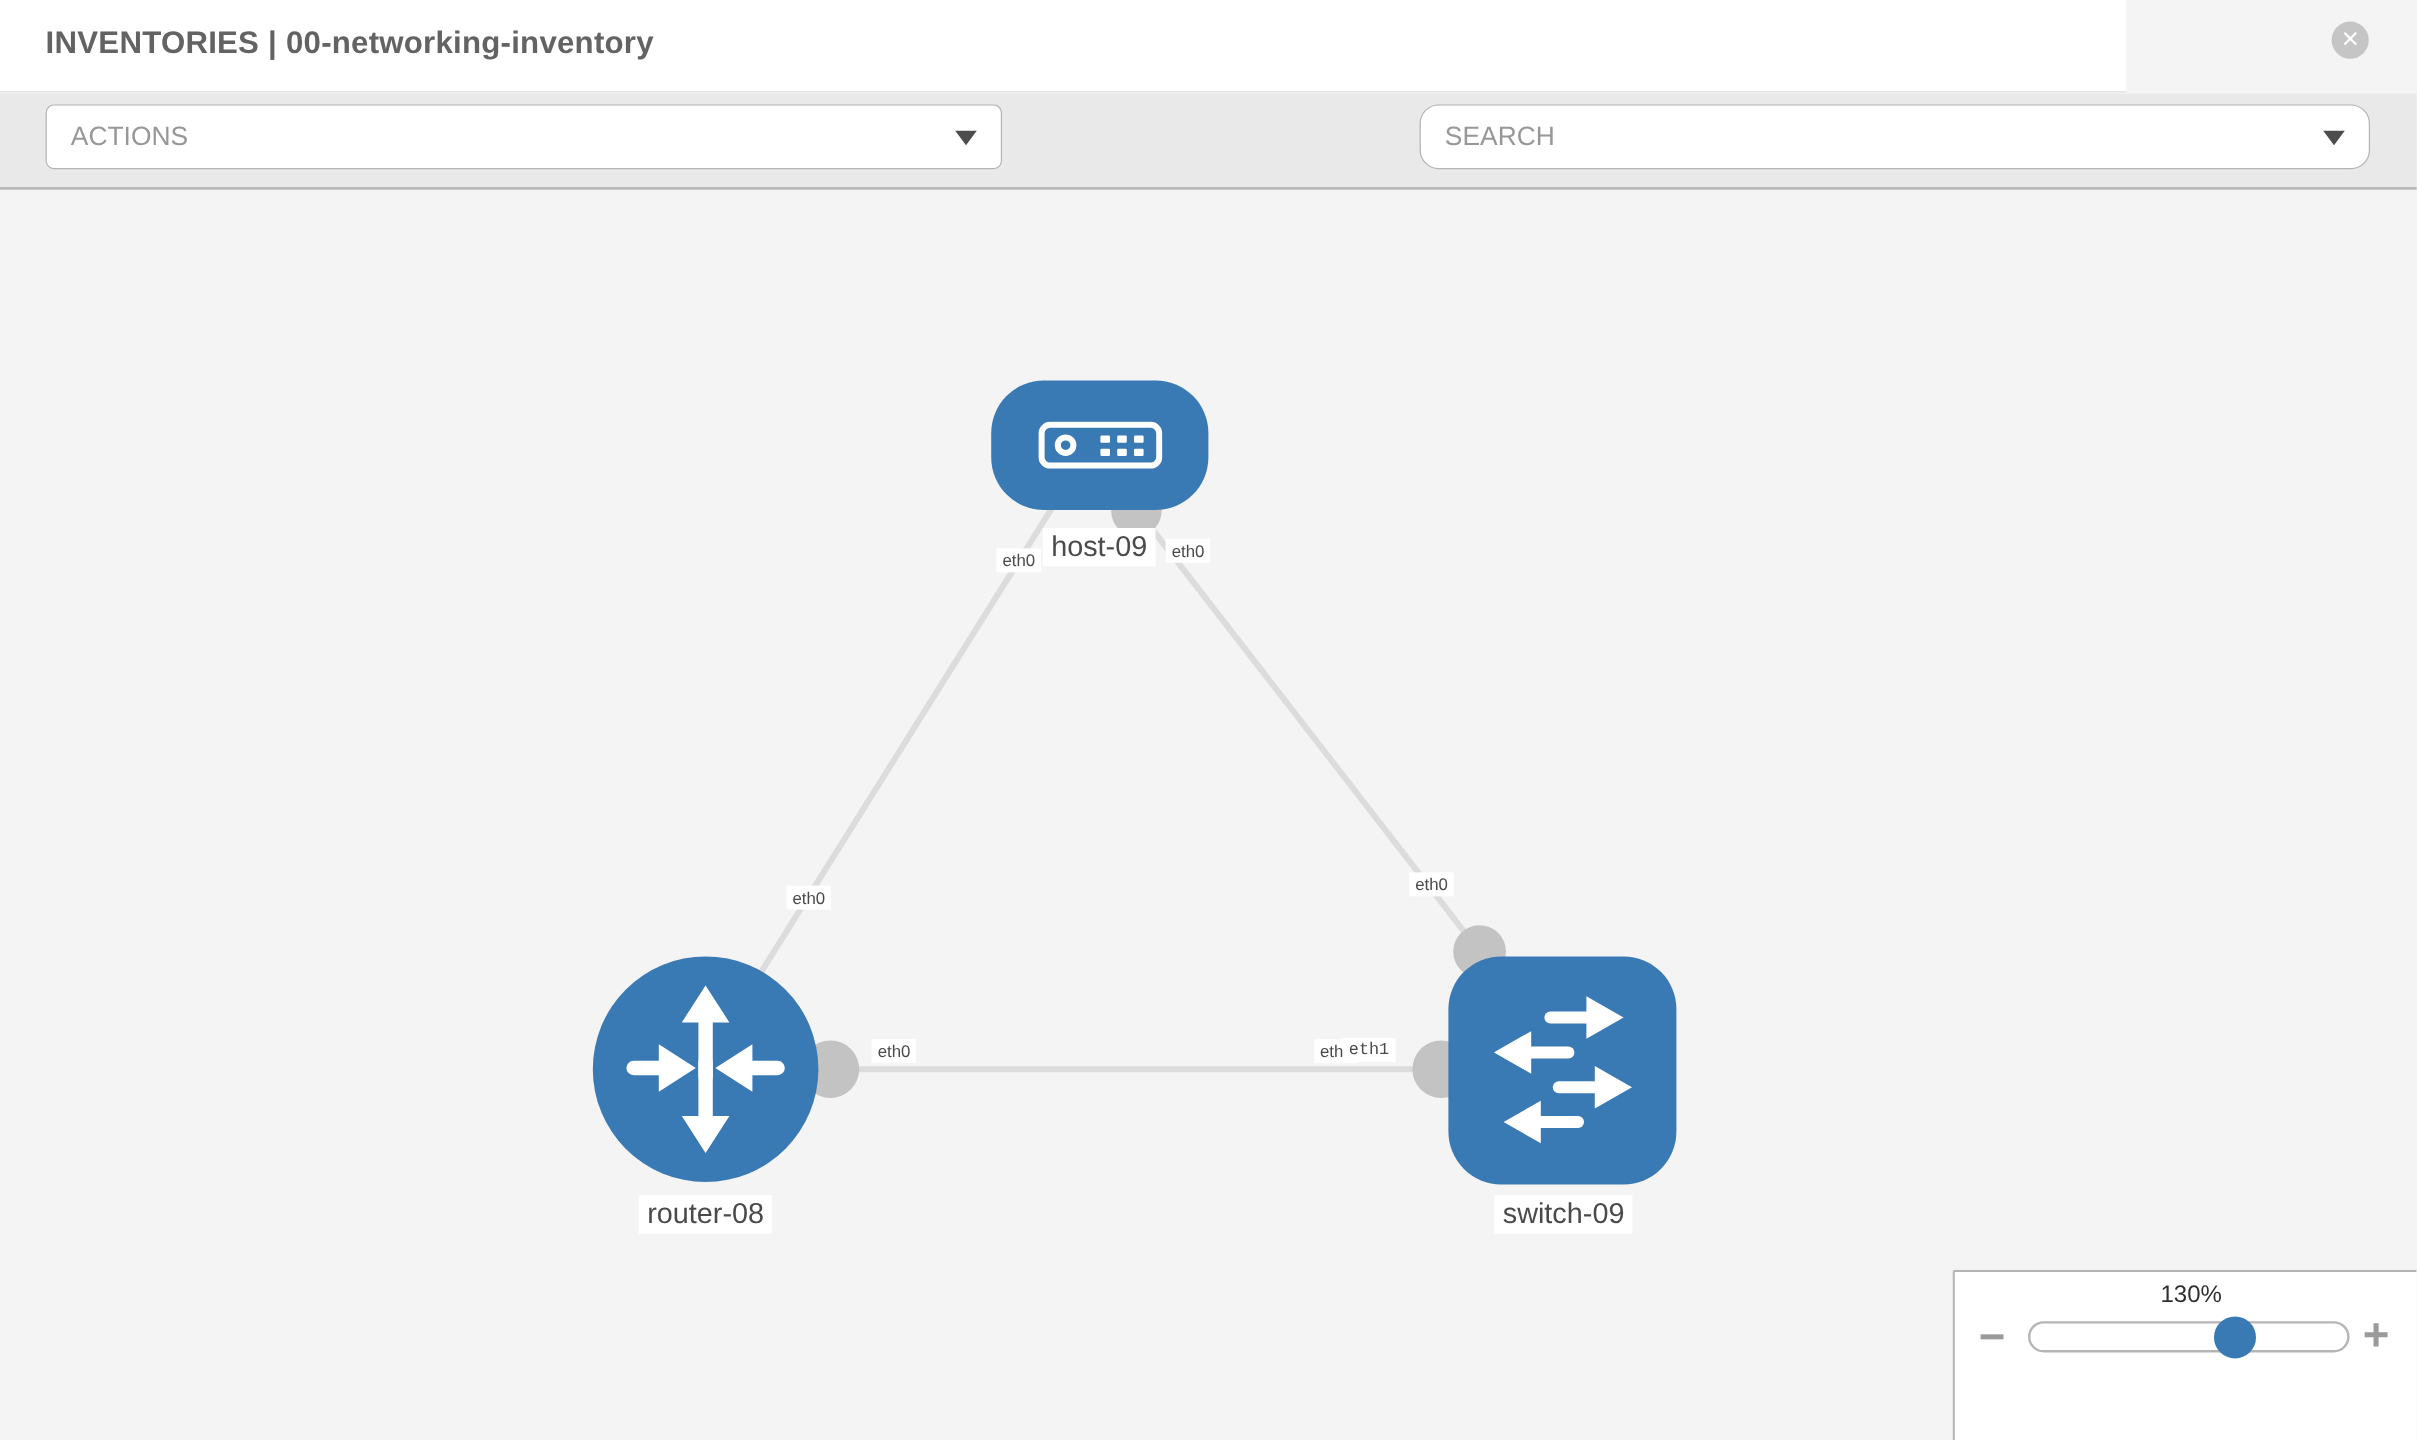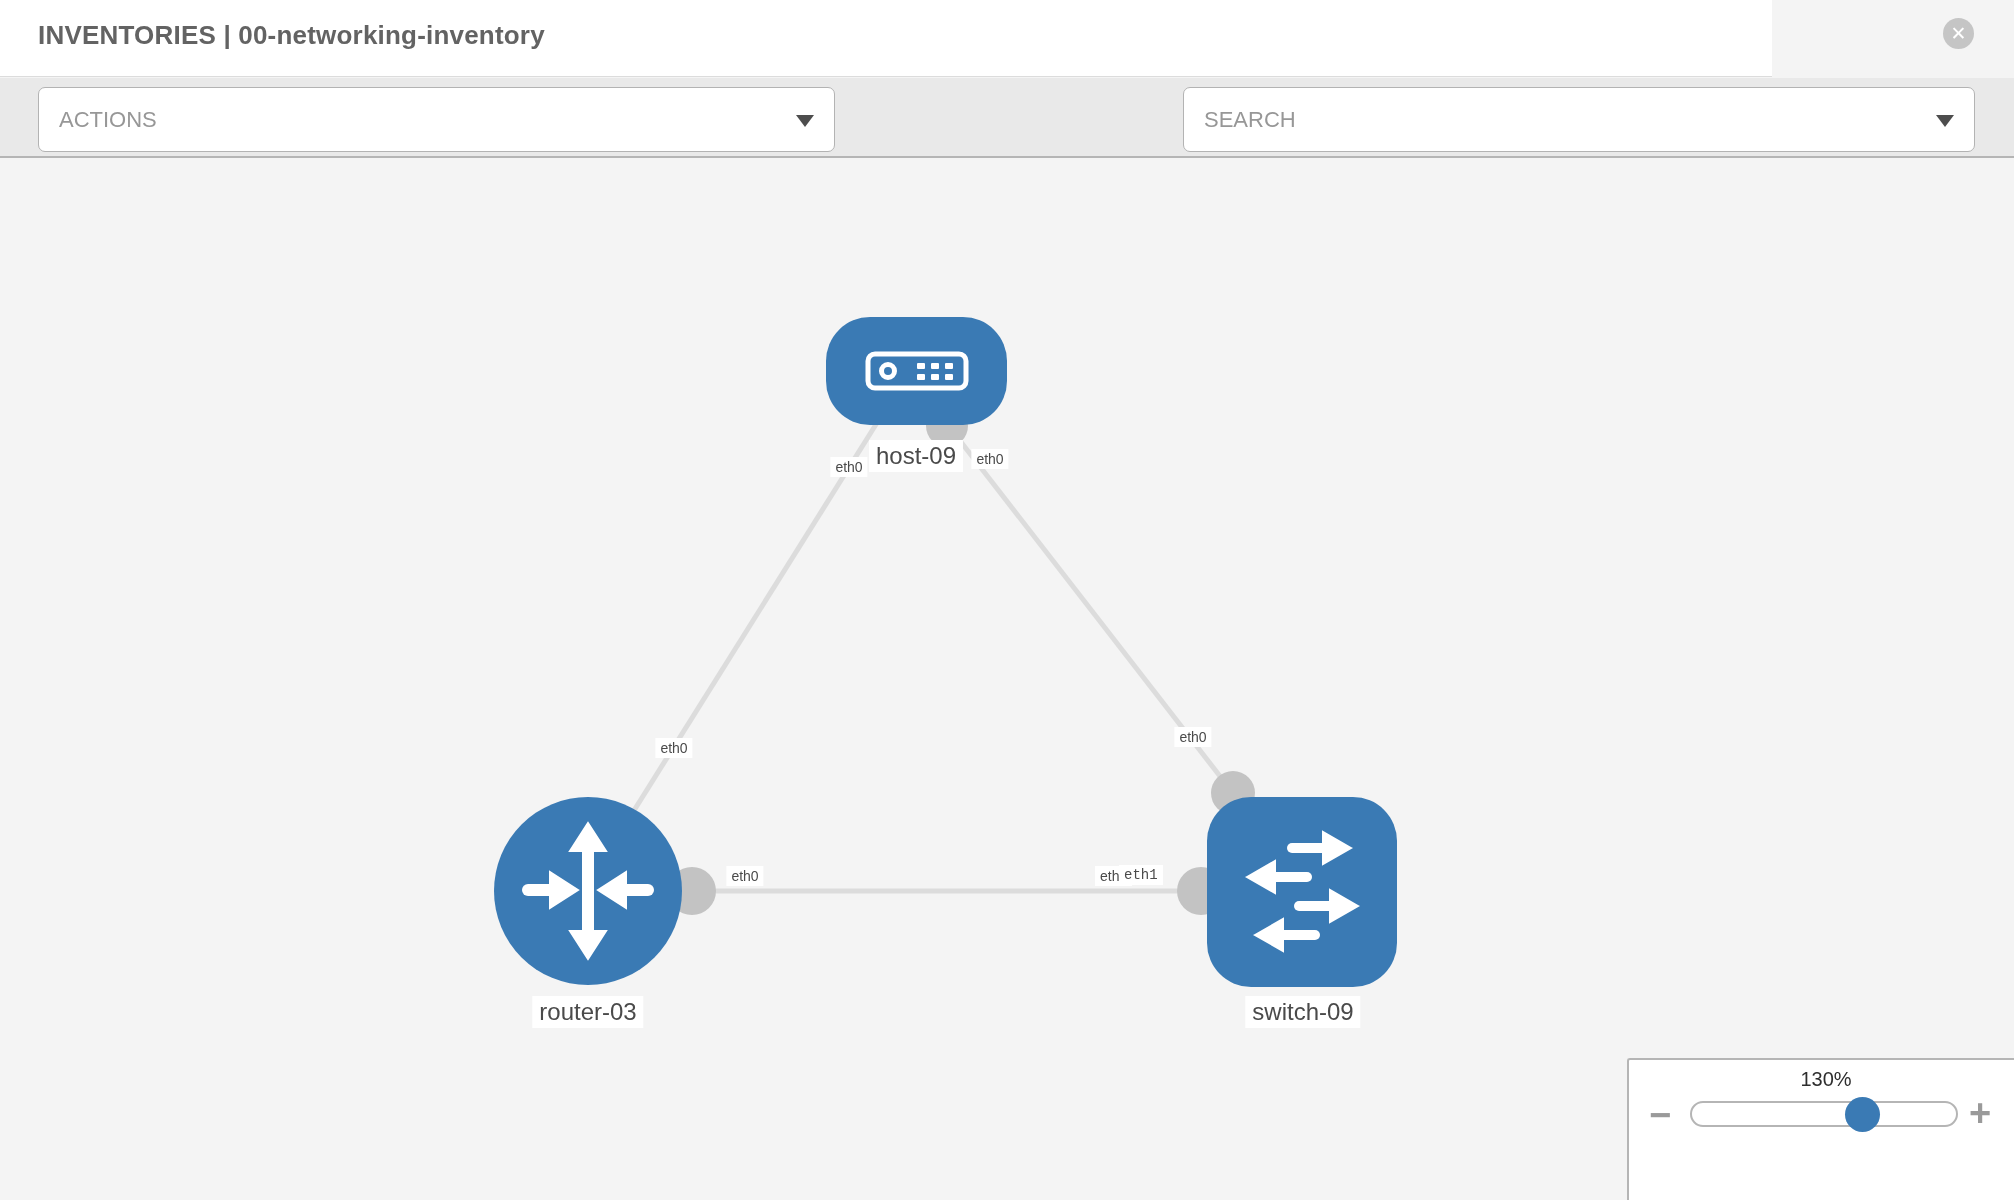--- a/index.html
+++ b/index.html
@@ -24,32 +24,32 @@
     background:#c5c5c5;color:#ffffff;display:flex;align-items:center;justify-content:center;
     font-size:19px;font-weight:bold;cursor:pointer;line-height:1;
   }
 
   
   .toolbar{
     position:absolute;left:0;top:78px;width:2014px;height:80px;
     background:#e9e9e9;border-bottom:2px solid #b5b5b5;box-sizing:border-box;
   }
   .select-box{
-    position:absolute;top:9px;height:65px;background:#ffffff;
+    position:absolute;top:9px;height:54px;background:#ffffff;
     border:1px solid #b3b3b3;border-radius:7px;box-sizing:border-box;
     display:flex;align-items:center;padding:0 20px;
     font-size:22px;color:#979797;cursor:pointer;
   }
   .select-box .caret{
     position:absolute;right:20px;top:50%;margin-top:-5px;
     width:0;height:0;border-left:9px solid transparent;border-right:9px solid transparent;
     border-top:12px solid #4d4d4d;
   }
   .actions-box{left:38px;width:797px;}
-  .search-box{left:1183px;width:792px;}
+  .search-box{left:1183px;width:792px;border-radius:16px;}
   .tool-icon{position:absolute;top:97px;width:36px;height:36px;cursor:pointer;}
   .tool-icon svg{display:block;}
 
   
   .canvas{
     position:absolute;left:0;top:160px;width:2014px;height:1040px;
     background:#f4f4f4;
   }
   .links-layer{position:absolute;left:0;top:0;}
 
@@ -197,21 +197,21 @@
           <polygon points="40,80 68,64 68,96" stroke-width="2"></polygon>
           <line x1="92" y1="109" x2="127" y2="109"></line>
           <polygon points="151,109 123,93 123,125" stroke-width="2"></polygon>
           <line x1="108" y1="138" x2="72" y2="138"></line>
           <polygon points="48,138 76,122 76,154" stroke-width="2"></polygon>
         </g>
       </svg>
     </div>
 
     <div class="chip node-label center-x" style="left:916px;top:280px;">host-09</div>
-    <div class="chip node-label center-x" style="left:588px;top:836px;">router-03</div>
+    <div class="chip node-label center-x" style="left:588px;top:836px;">router-08</div>
     <div class="chip node-label center-x" style="left:1303px;top:836px;">switch-09</div>
 
     <div class="chip if-label center-x" style="left:849px;top:297px;">eth0</div>
     <div class="chip if-label center-x" style="left:990px;top:289px;">eth0</div>
     <div class="chip if-label center-x" style="left:674px;top:578px;">eth0</div>
     <div class="chip if-label center-x" style="left:1193px;top:567px;">eth0</div>
     <div class="chip if-label center-x" style="left:745px;top:706px;">eth0</div>
     <div class="chip if-label" style="left:1095px;top:706px;">eth0</div>
     <div class="chip if-label" style="left:1119px;top:705px;font-family:Liberation Mono, monospace;">eth1</div>
 

